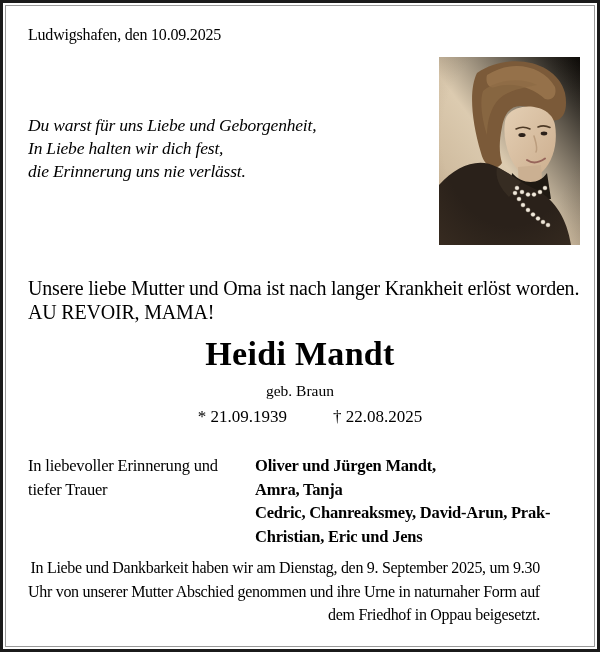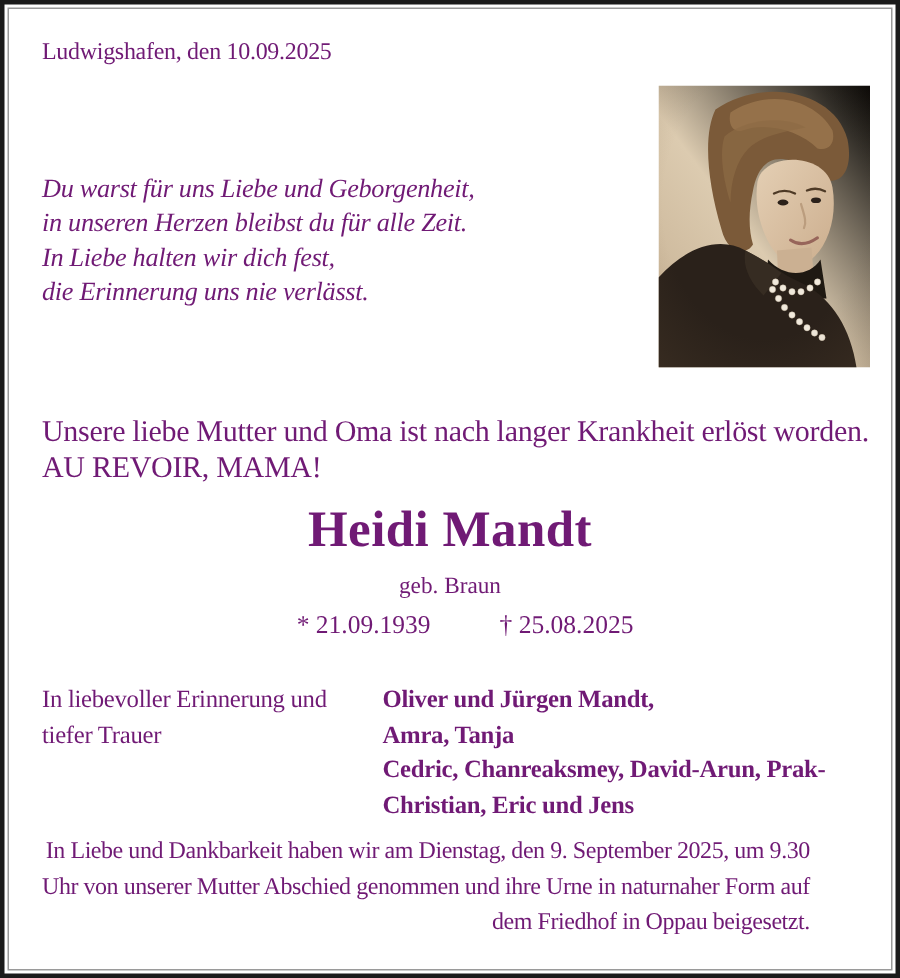--- a/index.html
+++ b/index.html
@@ -2,21 +2,21 @@
 <html lang="de"><head>
 <meta charset="utf-8">
 <style>
   html, body { margin: 0; padding: 0; background: #ffffff; }
   .page {
     position: relative;
     width: 600px;
     height: 652px;
     background: #ffffff;
     font-family: "Liberation Serif", "DejaVu Serif", serif;
-    color: #701a75;
+    color: #000000;
     overflow: hidden;
   }
   
   .frame-outer {
     position: absolute; inset: 0;
     border: 3px solid #1b1b1b;
     pointer-events: none;
   }
   .frame-inner {
     position: absolute; inset: 5px;
@@ -162,35 +162,34 @@
         <circle cx="104" cy="165" r="2.1"></circle>
           <circle cx="109" cy="168" r="2.1"></circle>
       </g>
 
       <rect width="141" height="188" fill="url(#pvig)"></rect>
     </svg>
   </div>
 
   <div class="abs poem">
     <div>Du warst für uns Liebe und Geborgenheit,</div>
-    <div>in unseren Herzen bleibst du für alle Zeit.</div>
     <div>In Liebe halten wir dich fest,</div>
     <div>die Erinnerung uns nie verlässt.</div>
   </div>
 
   <div class="abs intro">
     <div>Unsere liebe Mutter und Oma ist nach langer Krankheit erlöst worden.</div>
     <div>AU REVOIR, MAMA!</div>
   </div>
 
   <div class="abs deceased-name">Heidi Mandt</div>
   <div class="abs maiden-name">geb. Braun</div>
   <div class="abs dates-row">
     <span>* 21.09.1939</span>
-    <span>† 25.08.2025</span>
+    <span>† 22.08.2025</span>
   </div>
 
   <div class="abs mourners-label">
     <div>In liebevoller Erinnerung und</div>
     <div>tiefer Trauer</div>
   </div>
   <div class="abs mourners-names">
     <div>Oliver und Jürgen Mandt,</div>
     <div>Amra, Tanja</div>
     <div>Cedric, Chanreaksmey, David-Arun, Prak-</div>

